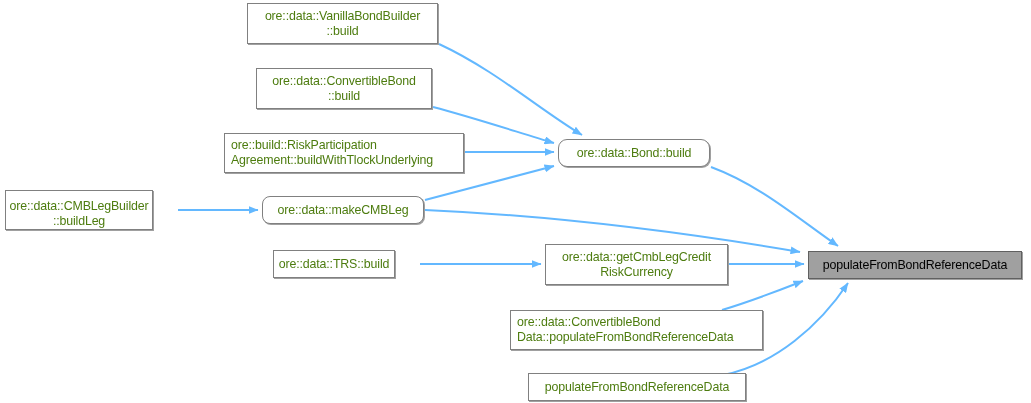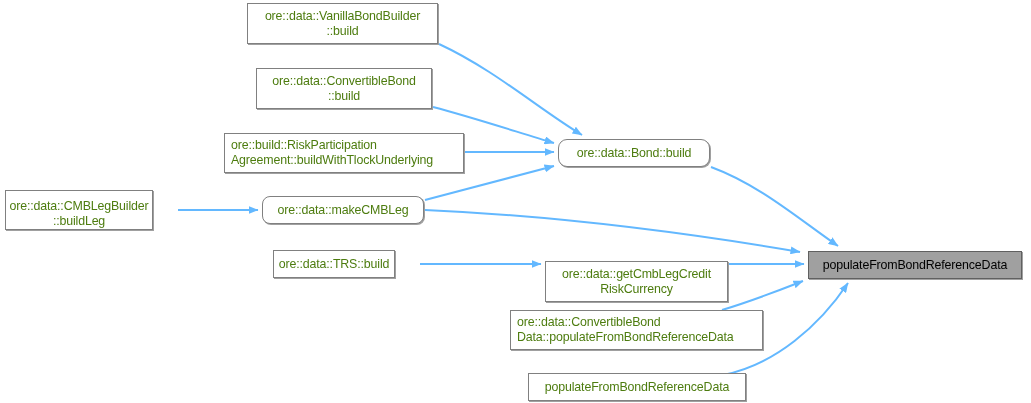--- a/index.html
+++ b/index.html
@@ -112,21 +112,21 @@
       </div>
       <div class="node" style="left: 262px; top: 196px; width: 162px; height: 28px; border-radius: 8px;">
         <span class="label">ore::data::makeCMBLeg</span>
       </div>
       <div class="node" style="left: 273px; top: 250px; width: 122px; height: 28px;">
         <span class="label">ore::data::TRS::build</span>
       </div>
       <div class="node" style="left: 558px; top: 139px; width: 152px; height: 28px; border-radius: 9px;">
         <span class="label">ore::data::Bond::build</span>
       </div>
-      <div class="node" style="left: 545px; top: 244px; width: 183px; height: 41px; margin-top: 17px;">
+      <div class="node" style="left: 545px; top: 244px; width: 183px; height: 41px;">
         <span class="label">ore::data::getCmbLegCredit
 RiskCurrency</span>
       </div>
       <div class="node left" style="left: 510px; top: 310px; width: 253px; height: 40px;">
         <span class="label">ore::data::ConvertibleBond
 Data::populateFromBondReferenceData</span>
       </div>
       <div class="node" style="left: 528px; top: 373px; width: 218px; height: 28px;">
         <span class="label">populateFromBondReferenceData</span>
       </div>

